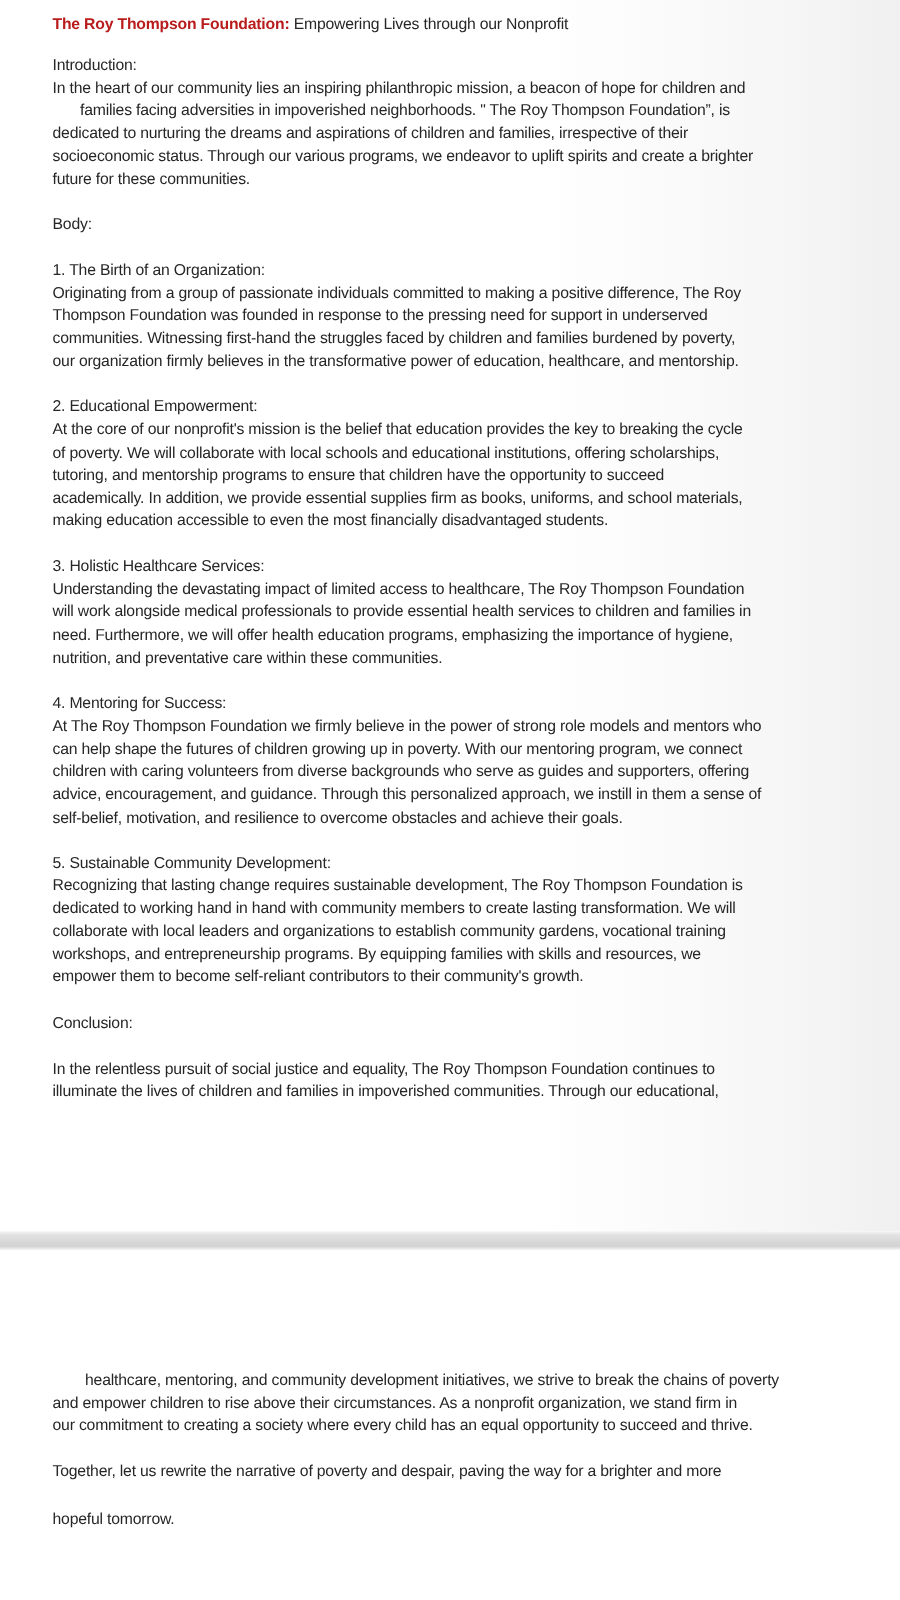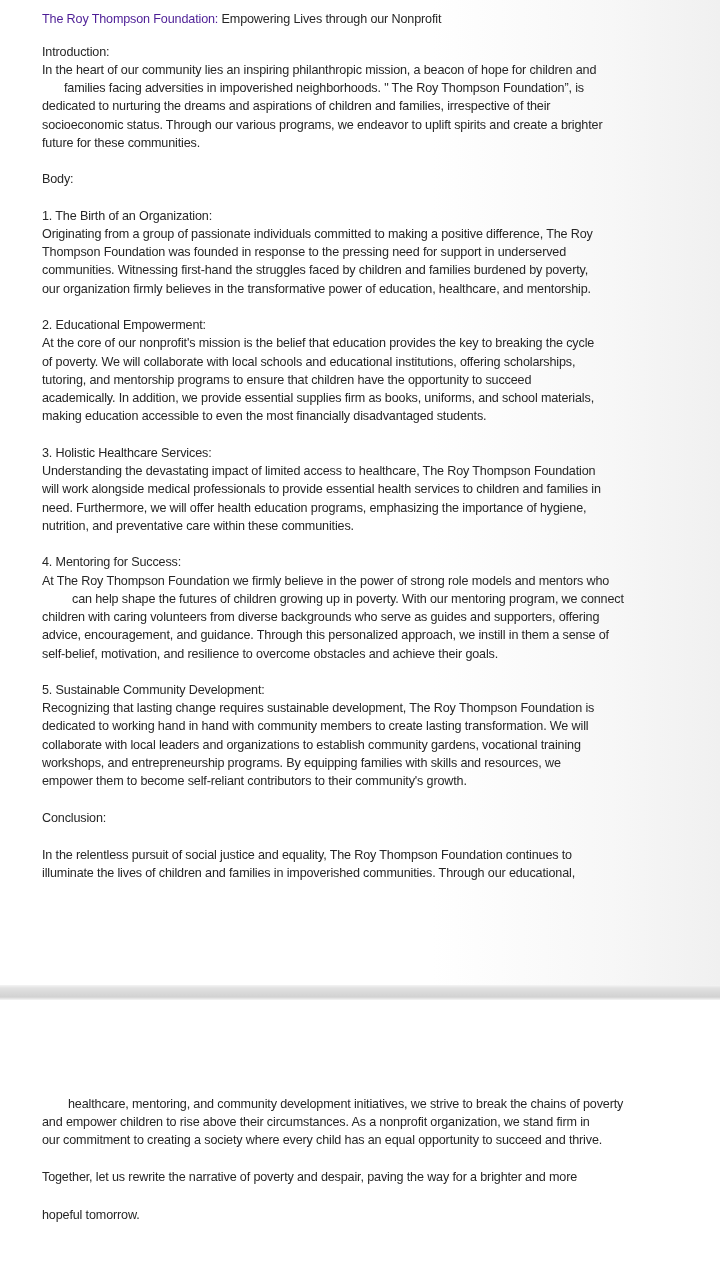--- a/index.html
+++ b/index.html
@@ -21,21 +21,21 @@
   .page-break {
     position: absolute; left: 0; top: 985px; width: 720px; height: 15px;
     background: linear-gradient(180deg, #f4f4f4 0%, #e2e2e2 20%, #d9d9d9 50%, #d2d2d2 80%, #f6f6f6 100%);
   }
   .line {
     position: absolute; left: 42px;
     font-size: 12.6px; line-height: 18.3px;
     white-space: nowrap; letter-spacing: -0.15px;
     color: #262626;
   }
-  .title-bold { font-weight: normal; color: #4c1d95; }
+  .title-bold { font-weight: bold; color: #b91c1c; }
 </style>
 </head>
 <body>
 
 <div class="page1"></div>
 <div class="page-break"></div>
 <div class="page2"></div>
 
 <div class="line" style="top:10px;">
   <span class="title-bold">The Roy Thompson Foundation:</span><span> Empowering Lives through our Nonprofit</span>
@@ -60,21 +60,21 @@
     <div class="line" style="top: 371px;">tutoring, and mentorship programs to ensure that children have the opportunity to succeed</div>
     <div class="line" style="top: 389px;">academically. In addition, we provide essential supplies firm as books, uniforms, and school materials,</div>
     <div class="line" style="top: 407px;">making education accessible to even the most financially disadvantaged students.</div>
     <div class="line" style="top: 444px;">3. Holistic Healthcare Services:</div>
     <div class="line" style="top: 462px;">Understanding the devastating impact of limited access to healthcare, The Roy Thompson Foundation</div>
     <div class="line" style="top: 480px;">will work alongside medical professionals to provide essential health services to children and families in</div>
     <div class="line" style="top: 499px;">need. Furthermore, we will offer health education programs, emphasizing the importance of hygiene,</div>
     <div class="line" style="top: 517px;">nutrition, and preventative care within these communities.</div>
     <div class="line" style="top: 553px;">4. Mentoring for Success:</div>
     <div class="line" style="top: 572px;">At The Roy Thompson Foundation we firmly believe in the power of strong role models and mentors who</div>
-    <div class="line" style="top: 590px; margin-left: 30px;">can help shape the futures of children growing up in poverty. With our mentoring program, we connect</div>
+    <div class="line" style="top: 590px;">can help shape the futures of children growing up in poverty. With our mentoring program, we connect</div>
     <div class="line" style="top: 608px;">children with caring volunteers from diverse backgrounds who serve as guides and supporters, offering</div>
     <div class="line" style="top: 626px;">advice, encouragement, and guidance. Through this personalized approach, we instill in them a sense of</div>
     <div class="line" style="top: 645px;">self-belief, motivation, and resilience to overcome obstacles and achieve their goals.</div>
     <div class="line" style="top: 681px;">5. Sustainable Community Development:</div>
     <div class="line" style="top: 699px;">Recognizing that lasting change requires sustainable development, The Roy Thompson Foundation is</div>
     <div class="line" style="top: 717px;">dedicated to working hand in hand with community members to create lasting transformation. We will</div>
     <div class="line" style="top: 736px;">collaborate with local leaders and organizations to establish community gardens, vocational training</div>
     <div class="line" style="top: 754px;">workshops, and entrepreneurship programs. By equipping families with skills and resources, we</div>
     <div class="line" style="top: 772px;">empower them to become self-reliant contributors to their community's growth.</div>
     <div class="line" style="top: 809px;">Conclusion:</div>

